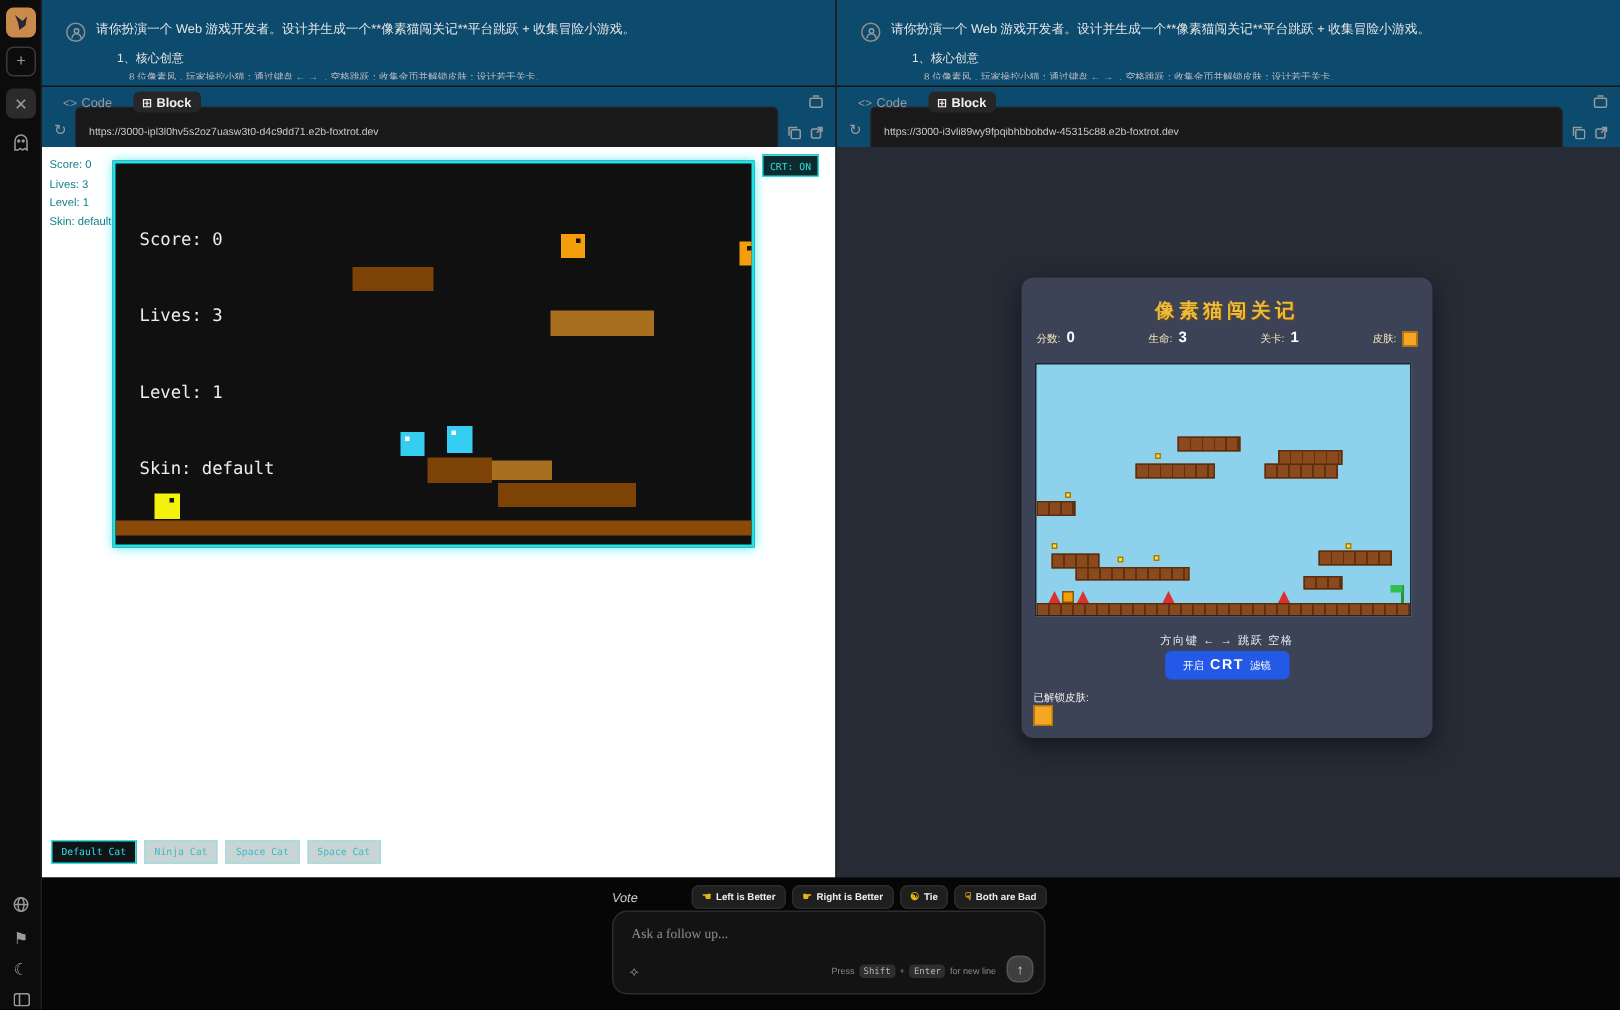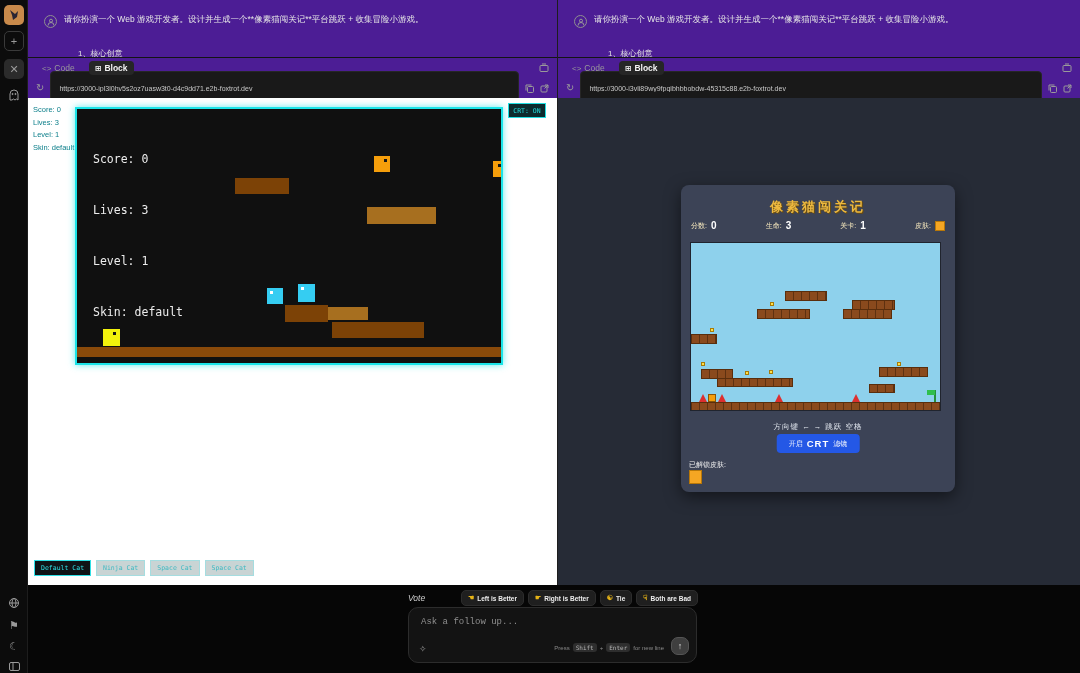--- a/index.html
+++ b/index.html
@@ -8,29 +8,29 @@
 
   
   .rail{position:absolute;left:0;top:0;bottom:0;width:28px;background:#0c0c0c;border-right:1px solid #1d1d1d;}
   .rail .ic{position:absolute;left:4px;width:20px;height:20px;display:flex;align-items:center;justify-content:center;
     color:#9a9a9a;font-size:11px;border-radius:5px;}
   .logo{background:#c98a4b;}
   .plus{border:1px solid #3a3a3a;color:#cfcfcf;border-radius:5px;font-size:12px;}
   .toolchip{background:#2b2b2b;color:#d6d6d6;font-size:10px;font-weight:bold;}
 
   
-  .pane{position:absolute;top:0;height:585px;display:flex;flex-direction:column;background:#4c1d95;}
+  .pane{position:absolute;top:0;height:585px;display:flex;flex-direction:column;background:#0c4a6e;}
   .pane.lp{left:28px;width:529px;}
   .pane.rp{left:557px;width:523px;border-left:1px solid #1d1d1d;}
   .chat{height:58px;position:relative;overflow:hidden;border-bottom:1px solid #141414;}
   .avatar{position:absolute;left:16px;top:15px;width:13px;height:13px;border:1px solid #8f8f8f;border-radius:50%;
     display:flex;align-items:center;justify-content:center;}
   .prompt{position:absolute;left:36px;top:14px;right:10px;color:#e6e6e6;}
   .p1{font-size:8.5px;line-height:1.4;}
-  .p2{font-size:8px;margin:22px 0 0 14px;color:#e2e2e2;}
+  .p2{font-size:8px;margin:7px 0 0 14px;color:#e2e2e2;}
   .p3{font-size:6.5px;margin:3px 0 0 22px;color:#bdbdbd;white-space:nowrap;overflow:hidden;height:6px;}
   .tabbar{height:20px;display:flex;align-items:center;padding:0 8px;gap:8px;position:relative;}
   .tab{display:flex;align-items:center;gap:3px;font-size:8.5px;color:#9a9a9a;cursor:pointer;padding:2px 6px;border-radius:4px;}
   .tab.active{background:#262626;color:#f2f2f2;font-weight:bold;}
   .tabicon{font-size:8px;}
   .expand{margin-left:auto;color:#9a9a9a;display:flex;}
   .urlbar{height:20px;display:flex;align-items:center;padding:0 8px;gap:6px;}
   .refresh{color:#9a9a9a;font-size:10px;line-height:1;}
   .url{flex:1;height:14px;background:#191919;border:1px solid #262626;border-radius:4px;color:#c9c9c9;
     font-size:7px;padding:16px 8px;outline:none;font-family:"Liberation Sans",sans-serif;}
@@ -85,21 +85,21 @@
   
   .bottombar{position:absolute;left:28px;right:0;top:585px;bottom:0;background:#060606;}
   .voterow{position:absolute;left:380px;top:5px;width:290px;height:16px;display:flex;align-items:center;}
   .votelabel{color:#cfcfcf;font-size:8.5px;font-style:italic;}
   .votebtns{margin-left:auto;display:flex;gap:4px;}
   .vbtn{background:#1f1f1f;border:1px solid #2c2c2c;border-radius:5px;color:#ededed;font-size:6.5px;font-weight:bold;
     padding:3px 6px;display:flex;align-items:center;gap:3px;cursor:pointer;}
   .vico{color:#e7b416;font-size:7px;}
   .composer{position:absolute;left:380px;top:22px;width:289px;height:56px;background:#131313;border:1px solid #2c2c2c;border-radius:10px;}
   .composer textarea{position:absolute;left:0;top:0;right:0;height:30px;background:transparent;border:none;resize:none;
-    outline:none;color:#ddd;font-size:9px;padding:9px 12px;font-family:Liberation Mono, monospace;}
+    outline:none;color:#ddd;font-size:9px;padding:9px 12px;font-family:Liberation Serif, serif;}
   .composer textarea::placeholder{color:#8f8f8f;}
   .sparkle{position:absolute;left:10px;bottom:8px;color:#9a9a9a;font-size:9px;}
   .hint{position:absolute;right:32px;bottom:10px;font-size:6px;color:#8a8a8a;display:flex;align-items:center;gap:3px;}
   .key{background:#2e2e2e;border-radius:3px;padding:1px 3px;color:#b5b5b5;font-family:"DejaVu Sans Mono",monospace;font-size:6px;}
   .send{position:absolute;right:7px;bottom:7px;width:18px;height:18px;border-radius:7px;background:#3f3f3f;border:1px solid #555;
     color:#dcdcdc;font-size:9px;display:flex;align-items:center;justify-content:center;cursor:pointer;}
   svg{display:block;}
 </style>
 </head>
 <body>

